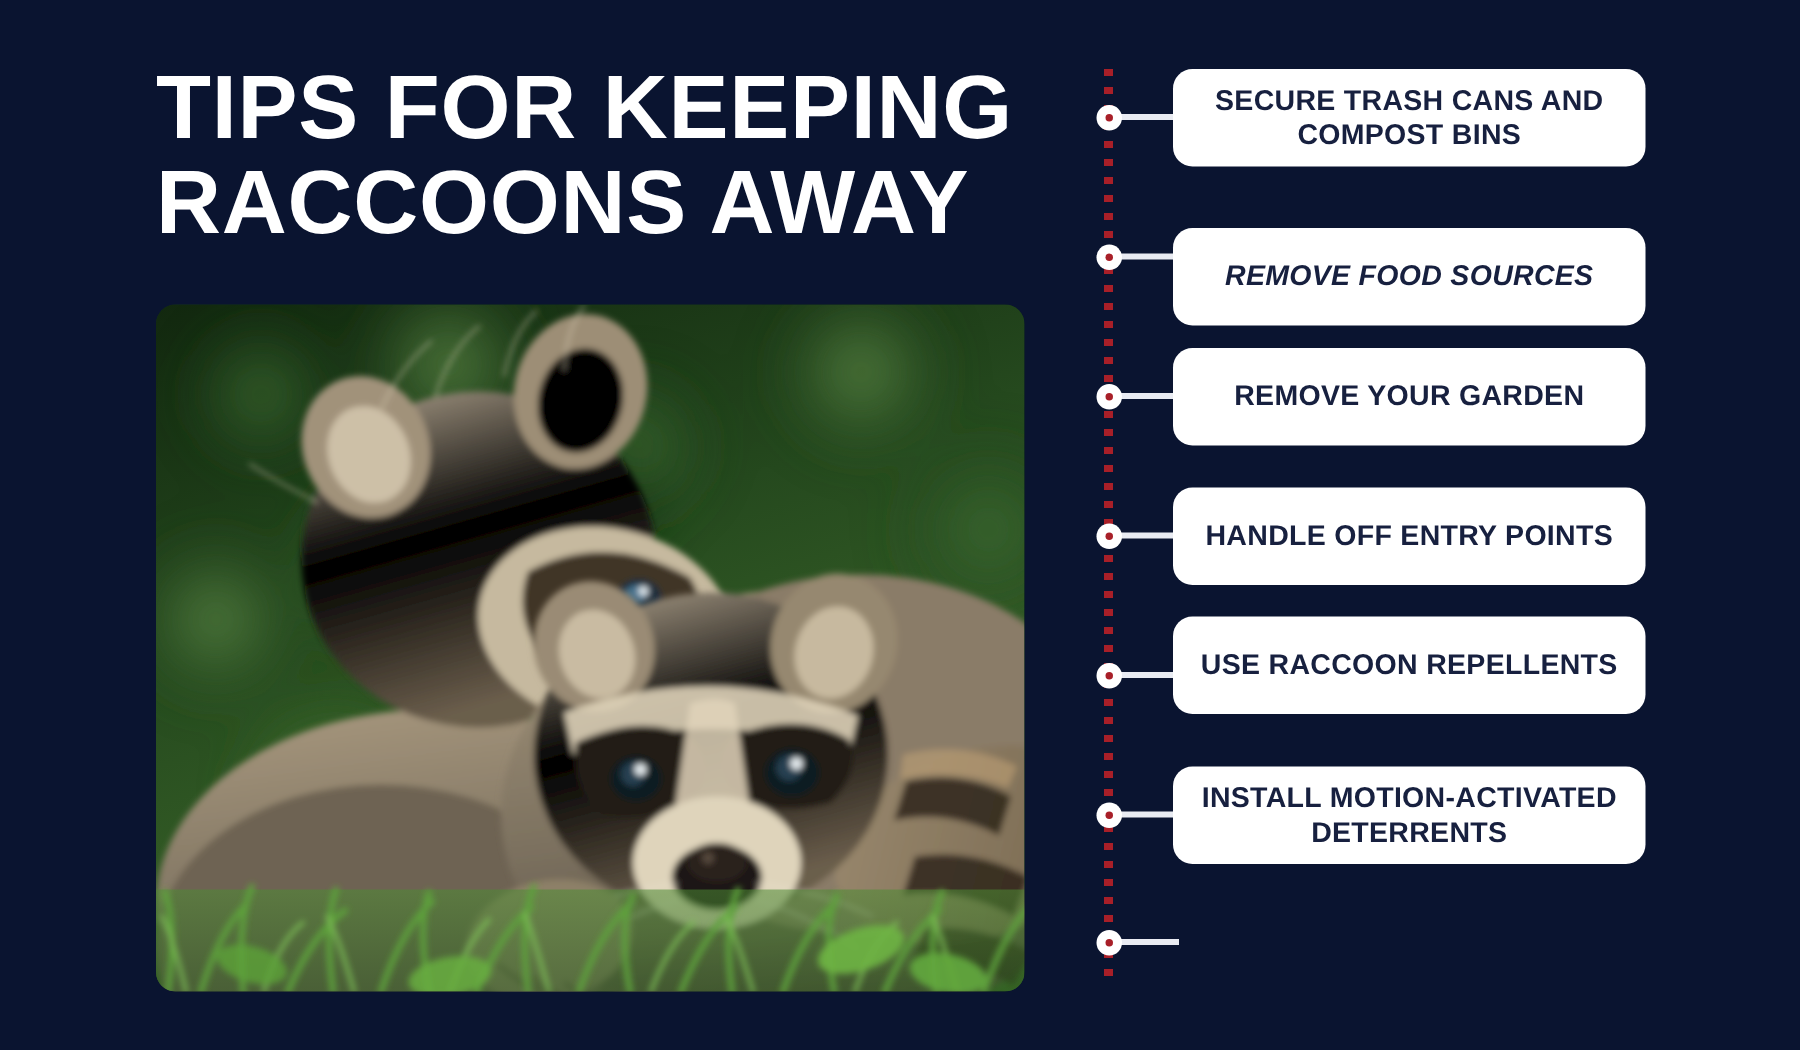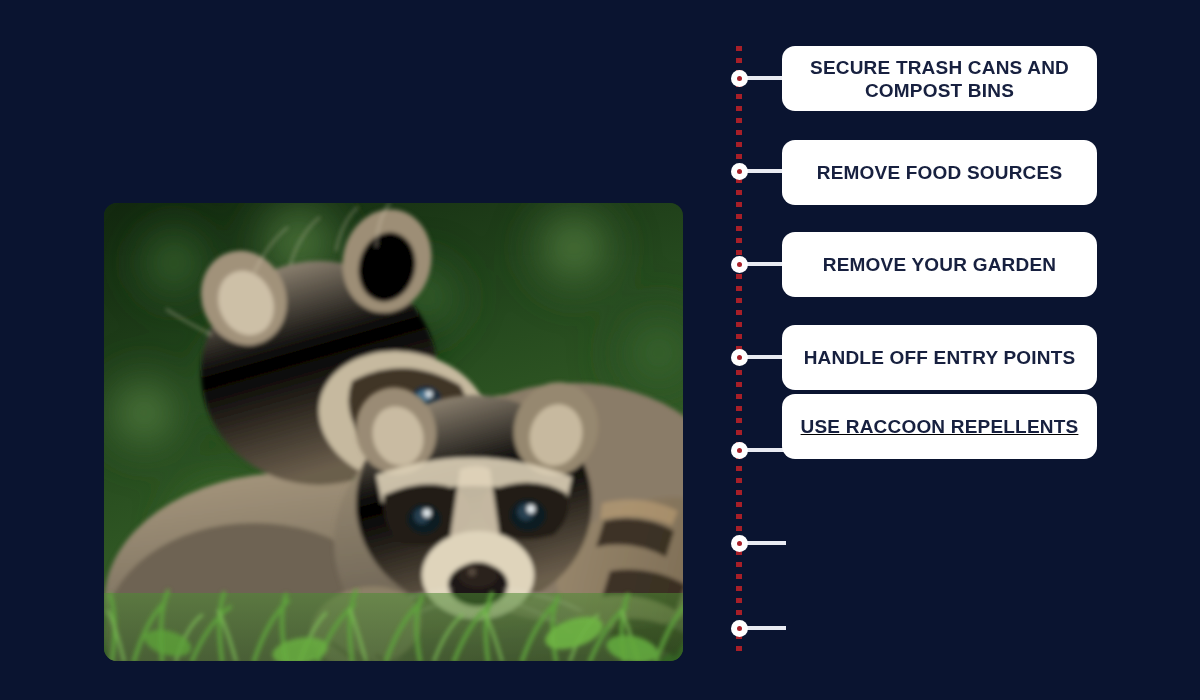--- a/index.html
+++ b/index.html
@@ -102,20 +102,24 @@
     line-height:23px;
     text-align:center;
     letter-spacing:0.2px;
   }
 </style>
 </head>
 <body>
 
 <div id="infographic">
 
+  <div id="title-block">
+    <div class="title-line">TIPS FOR KEEPING</div>
+    <div class="title-line">RACCOONS AWAY</div>
+  </div>
 
   <div id="photo-frame">
     <svg viewBox="0 0 579 458" preserveAspectRatio="xMidYMid slice">
       <defs>
         <radialGradient id="bokeh1" cx="50%" cy="50%" r="50%">
           <stop offset="0%" stop-color="#3f6e33"></stop>
           <stop offset="100%" stop-color="#1d3d1c" stop-opacity="0"></stop>
         </radialGradient>
         <radialGradient id="bokeh2" cx="50%" cy="50%" r="50%">
           <stop offset="0%" stop-color="#5d8a47"></stop>
@@ -302,41 +306,44 @@
   <div id="timeline-line"></div>
 
   <div class="timeline-node" style="top:70px;"></div>
   <div class="connector" style="top:76px;"></div>
   <div class="tip-card" style="top:46px;">
     <span class="tip-card-label">SECURE TRASH CANS AND COMPOST BINS</span>
   </div>
 
   <div class="timeline-node" style="top:163px;"></div>
   <div class="connector" style="top:169px;"></div>
-  <div class="tip-card" style="top:140px;">
+  <div class="tip-card" style="top:152px;font-style:italic;">
     <span class="tip-card-label">REMOVE FOOD SOURCES</span>
   </div>
 
   <div class="timeline-node" style="top:256px;"></div>
   <div class="connector" style="top:262px;"></div>
   <div class="tip-card" style="top:232px;">
     <span class="tip-card-label">REMOVE YOUR GARDEN</span>
   </div>
 
   <div class="timeline-node" style="top:349px;"></div>
   <div class="connector" style="top:355px;"></div>
   <div class="tip-card" style="top:325px;">
     <span class="tip-card-label">HANDLE OFF ENTRY POINTS</span>
   </div>
 
   <div class="timeline-node" style="top:442px;"></div>
   <div class="connector" style="top:448px;"></div>
-  <div class="tip-card" style="top:394px;text-decoration:underline;">
+  <div class="tip-card" style="top:411px;">
     <span class="tip-card-label">USE RACCOON REPELLENTS</span>
   </div>
 
   <div class="timeline-node" style="top:535px;"></div>
   <div class="connector" style="top:541px;"></div>
+  <div class="tip-card" style="top:511px;">
+    <span class="tip-card-label">INSTALL MOTION-ACTIVATED DETERRENTS</span>
+  </div>
 
   <div class="timeline-node" style="top:620px;"></div>
   <div class="connector" style="top:626px;"></div>
 
 </div>
 
 </body></html>

